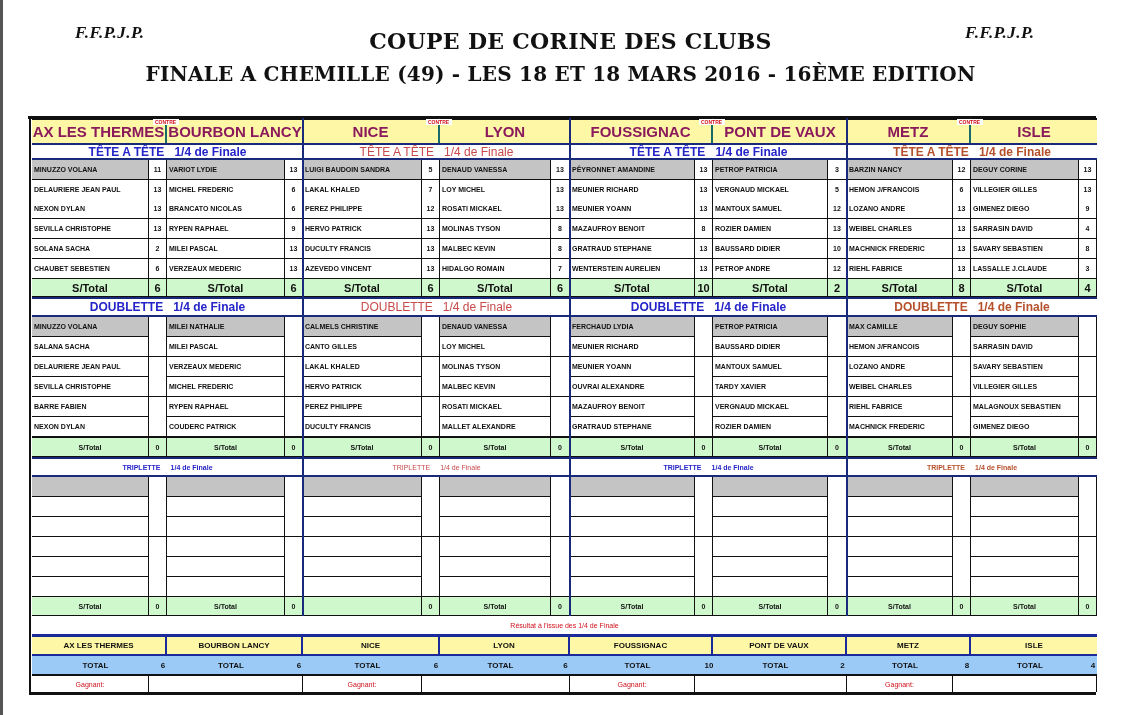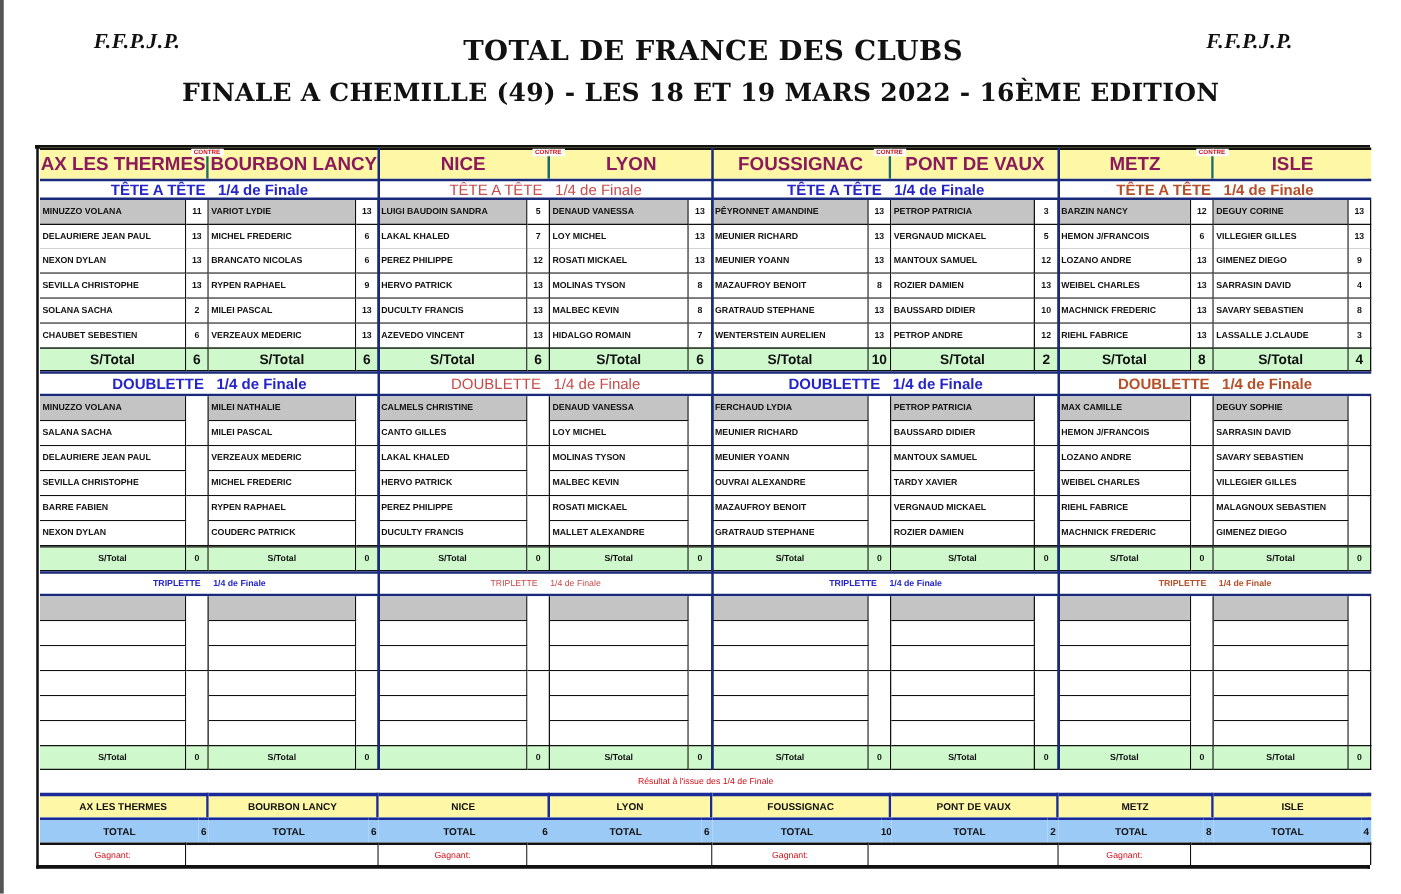--- a/index.html
+++ b/index.html
@@ -32,22 +32,22 @@
   .btotal { background: #9ccaf6; font-size: 8px; font-weight: bold; justify-content: center; border-top: 2px solid #1a2a9a; }
   .gagnant { background: #fff; font-size: 7px; color: #d0101a; justify-content: center; border-top: 2px solid #111; border-right: 1px solid #111; }
   .blank { background: #fff; border-top: 2px solid #111; border-right: 1px solid #111; }
 </style>
 </head>
 <body>
 
 <div class="page-edge"></div>
 <div class="ffpjp" style="left:75px;">F.F.P.J.P.</div>
 <div class="ffpjp" style="left:965px;">F.F.P.J.P.</div>
-<div class="title1">TOTAL DE FRANCE DES CLUBS</div>
-<div class="title2">FINALE  A CHEMILLE (49) -  LES 18 ET 19 MARS 2022 - 16ÈME EDITION</div>
+<div class="title1">COUPE DE CORINE DES CLUBS</div>
+<div class="title2">FINALE  A CHEMILLE (49) -  LES 18 ET 18 MARS 2016 - 16ÈME EDITION</div>
 <div class="topline"></div>
 
 <div class="sheet" id="sheet">
     <div class="cell teamhdr" style="left: 1px; top: 0px; width: 135px; height: 25px; border-right: 2px solid rgb(26, 106, 106);">AX LES THERMES</div>
     <div class="cell teamhdr" style="left: 136px; top: 0px; width: 136px; height: 25px;">BOURBON LANCY</div>
     <div class="contre" style="left: 122px; top: 1px; width: 26px; height: auto; position: absolute;">CONTRE</div>
     <div class="cell sec-title blue" style="left: 1px; top: 25px; width: 271px; height: 17px;">
       <span>TÊTE A TÊTE</span>
       <span class="sub">1/4 de Finale</span>
     </div>

